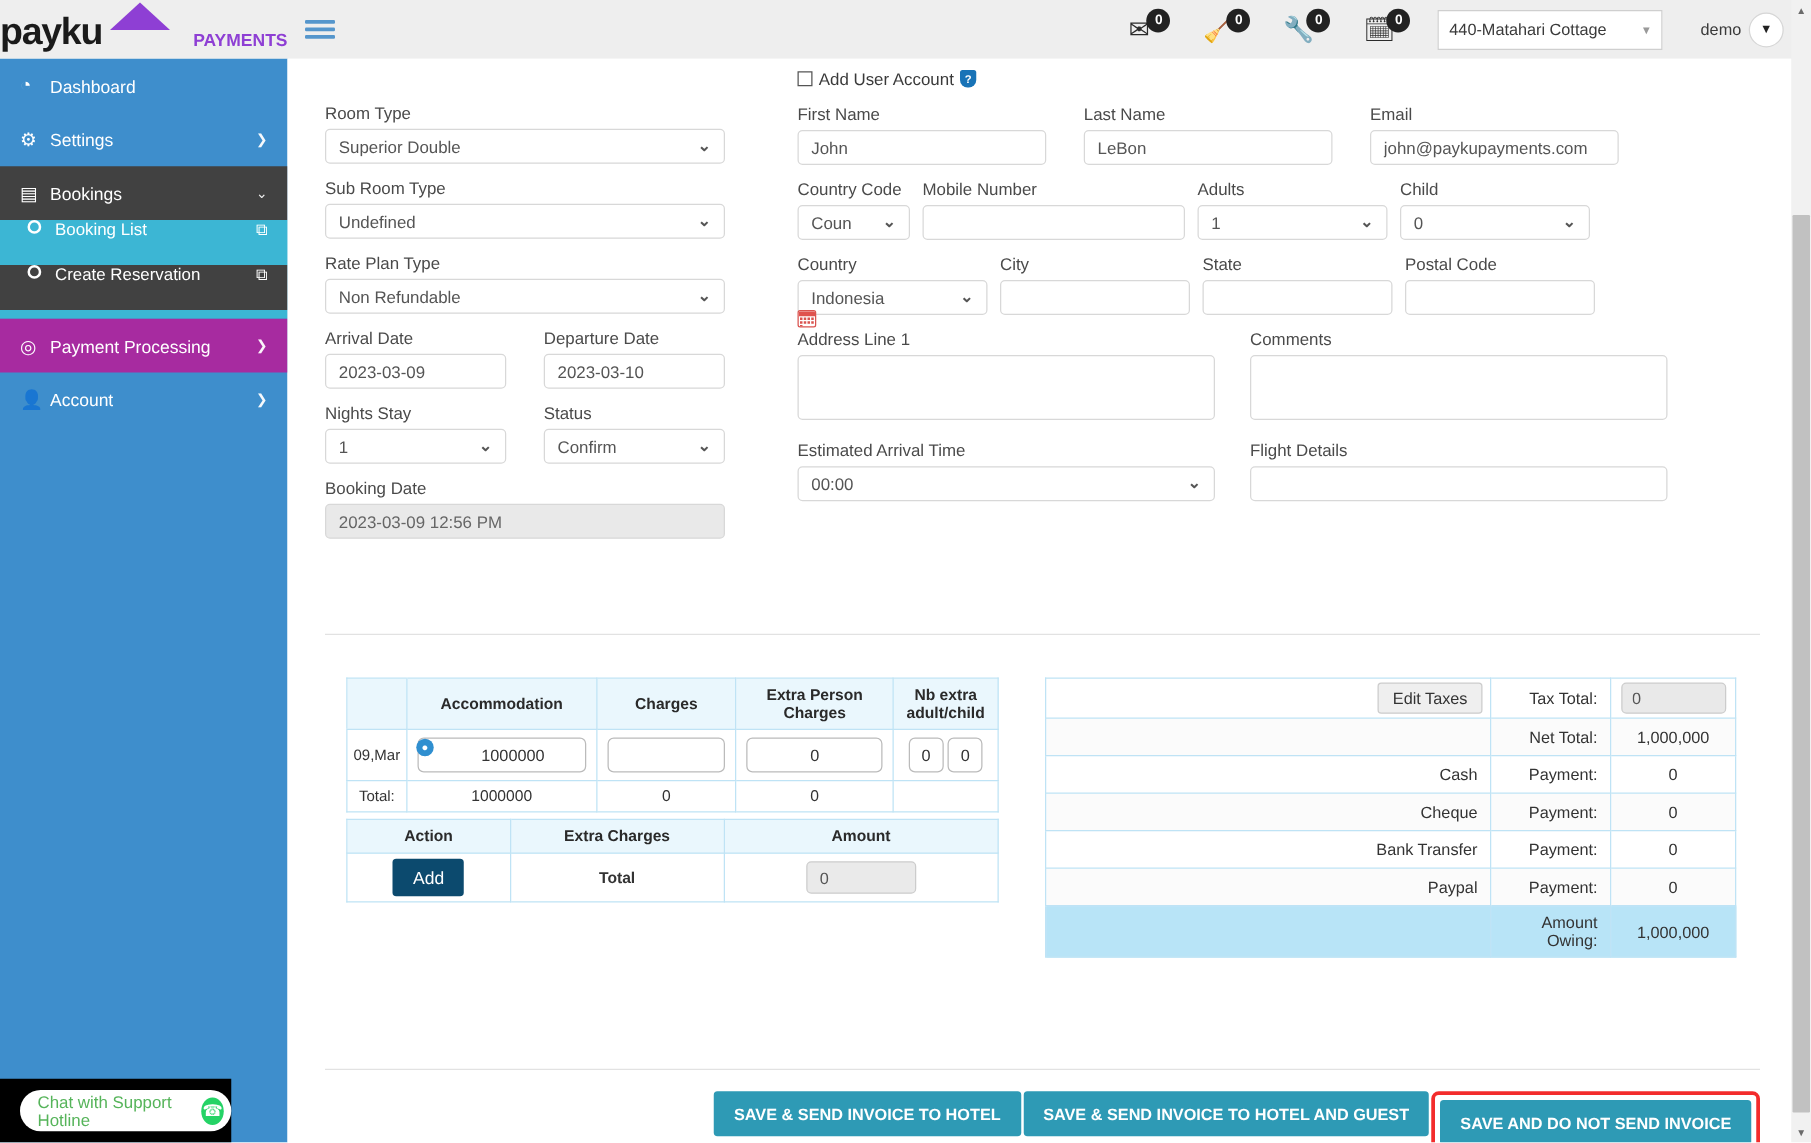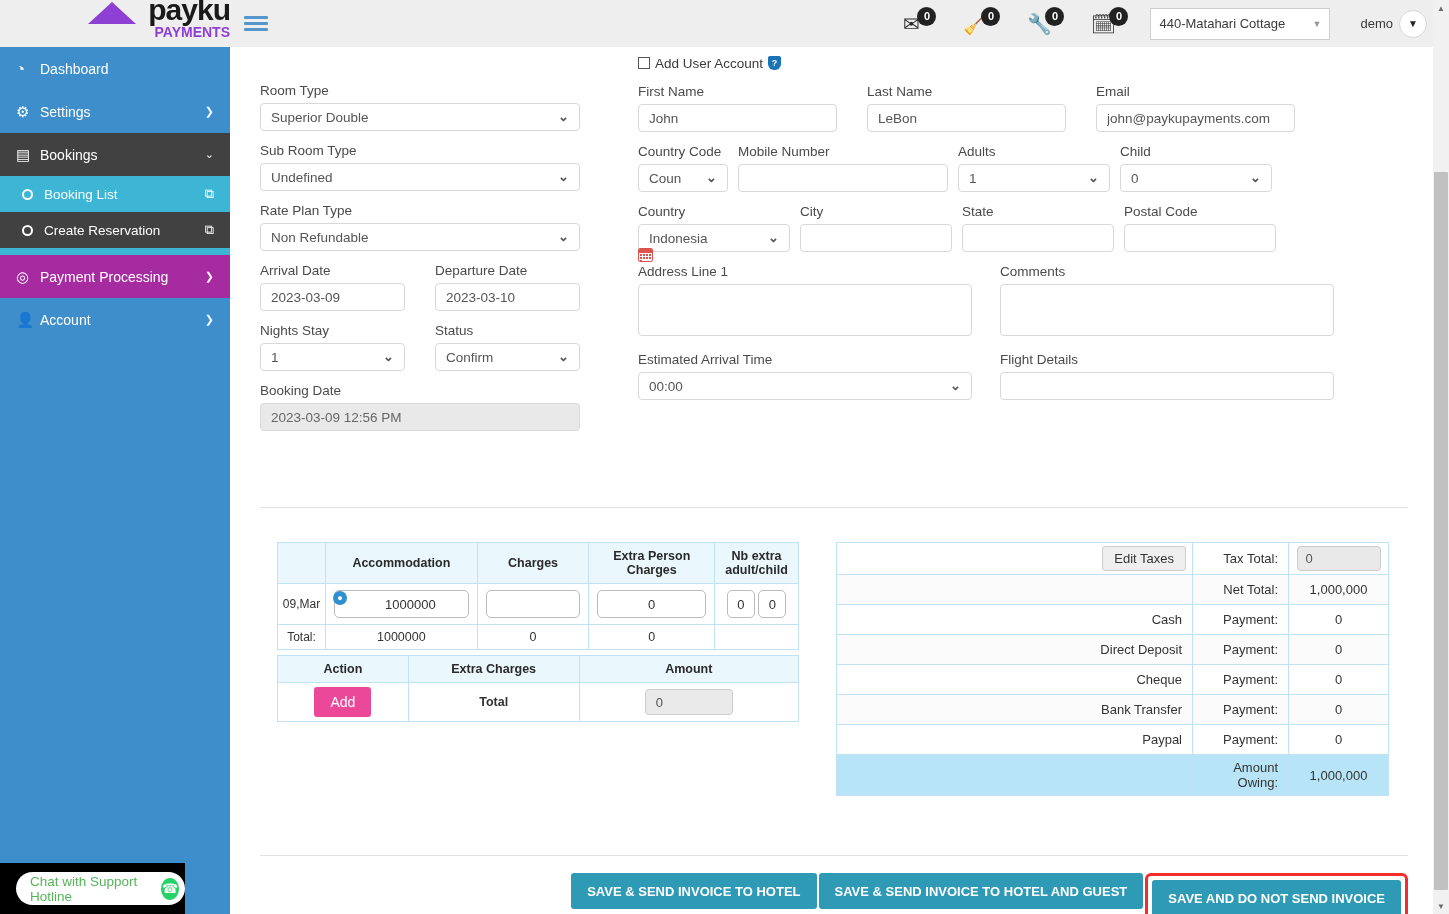--- a/index.html
+++ b/index.html
@@ -12,23 +12,22 @@
   body { position: relative; }
 
   
   #topbar {
     position: absolute; top: 0; left: 0; width: 1441px; height: 47px;
     background: #eeeeee;
     display: flex; align-items: center;
   }
   #brand {
     width: 230px; height: 47px; position: relative;
-    display: flex; align-items: flex-end; justify-content: flex-end;
+    display: flex; align-items: flex-end; justify-content: space-between;
     padding-bottom: 6px;
-    flex-direction: column;
   }
   .brand-tri {
     position: absolute; left: 88px; top: 2px;
     width: 0; height: 0;
     border-left: 24px solid transparent;
     border-right: 24px solid transparent;
     border-bottom: 22px solid #8e3fd4;
   }
   .brand-payku {
     font-size: 30px; font-weight: bold; color: #1a1a1a;
@@ -82,21 +81,21 @@
     height: 43px; display: flex; align-items: center;
     padding: 0 16px; color: #fff; font-size: 14px; cursor: pointer;
     position: relative;
   }
   .nav-item .ic { width: 24px; font-size: 15px; display: inline-flex; align-items: center; }
   .nav-item .lbl { flex: 1; }
   .nav-item .arr { font-size: 11px; opacity: .95; }
   .nav-item.active-dark { background: #414141; }
   .nav-item.magenta { background: #a72ba0; }
   .sub-item {
-    height: 36px; display: flex; align-items: center;
+    height: 36px; display: flex; 
     padding: 0 16px 0 22px; color: #fff; font-size: 13.5px; cursor: pointer;
     background: #3cb6d4;
   }
   .sub-item.sel { background: #414141; }
   .sub-item .circ {
     width: 11px; height: 11px; border: 2px solid #fff; border-radius: 50%;
     margin-right: 11px; flex: none;
   }
   .sub-item .lbl { flex: 1; }
   .sub-item .ext { font-size: 13px; }
@@ -195,21 +194,21 @@
     display: inline-flex; align-items: center; justify-content: center;
     width: 14px; height: 14px; border-radius: 50%; background: #2f8fd0;
     color: #fff; font-size: 9px; position: absolute; left: 7px; top: 7px;
   }
   .amt-box {
     display: inline-block; width: 88px; height: 26px; line-height: 26px;
     background: #eaeaea; border: 1px solid #ccc; border-radius: 4px;
     color: #555; font-size: 13px;
   }
   .add-btn {
-    background: #ec4899; color: #fff; border: none; border-radius: 3px;
+    background: #0c4a6e; color: #fff; border: none; border-radius: 3px;
     padding: 7px 16px; font-size: 14px; cursor: pointer;
     font-family: "Liberation Sans", sans-serif;
   }
 
   .pay-table { width: 553px; border: 1px solid #bfe3f5; font-size: 13px; }
   .pay-table td { border: 1px solid #bfe3f5; padding: 5px 10px; color: #333; height: 30px; }
   .pay-table .lcell { text-align: right; }
   .pay-table .mcell { text-align: right; width: 96px; }
   .pay-table .vcell { text-align: center; width: 100px; }
   .pay-table tr:nth-child(even) { background: #fbfbfb; }
@@ -601,25 +600,20 @@
             <td class="lcell"></td>
             <td class="mcell">Net Total:</td>
             <td class="vcell">1,000,000</td>
           </tr>
           <tr>
             <td class="lcell">Cash</td>
             <td class="mcell">Payment:</td>
             <td class="vcell">0</td>
           </tr>
           <tr>
-            <td class="lcell">Direct Deposit</td>
-            <td class="mcell">Payment:</td>
-            <td class="vcell">0</td>
-          </tr>
-          <tr>
             <td class="lcell">Cheque</td>
             <td class="mcell">Payment:</td>
             <td class="vcell">0</td>
           </tr>
           <tr>
             <td class="lcell">Bank Transfer</td>
             <td class="mcell">Payment:</td>
             <td class="vcell">0</td>
           </tr>
           <tr>

